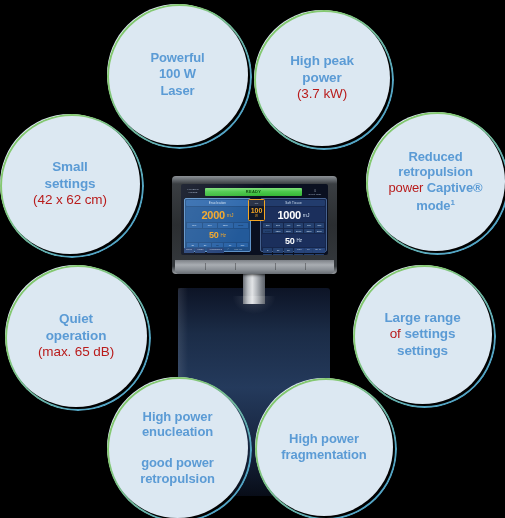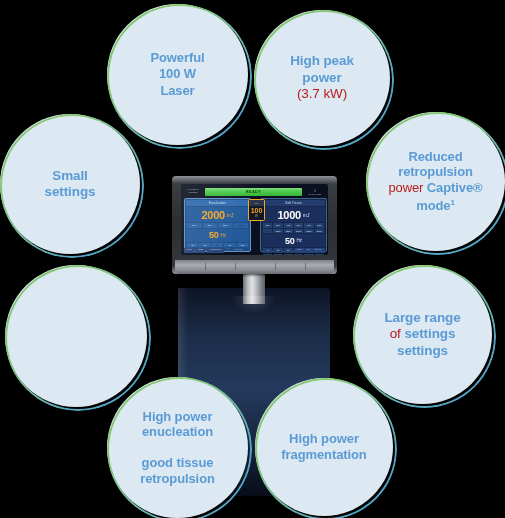--- a/index.html
+++ b/index.html
@@ -493,30 +493,36 @@
       <span>fragmentation</span>
     </div>
   </div>
 
   <div class="bubble" id="b-enucleation">
     <div class="ring"></div>
     <div class="txt">
       <span>High power</span><br>
       <span>enucleation</span><br>
       <br>
-      <span>good tissue</span><br>
+      <span>good power</span><br>
       <span>retropulsion</span>
     </div>
   </div>
 
   <div class="bubble" id="b-quiet">
     <div class="ring"></div>
+    <div class="txt">
+      <span>Quiet</span><br>
+      <span>operation</span><br>
+      <span class="lt">(max. 65 dB)</span>
+    </div>
   </div>
 
   <div class="bubble" id="b-footprint">
     <div class="ring"></div>
     <div class="txt">
       <span>Small</span><br>
       <span>settings</span><br>
+      <span class="lt">(42 x 62 cm)</span>
     </div>
   </div>
 
 </div>
 
 </body></html>

